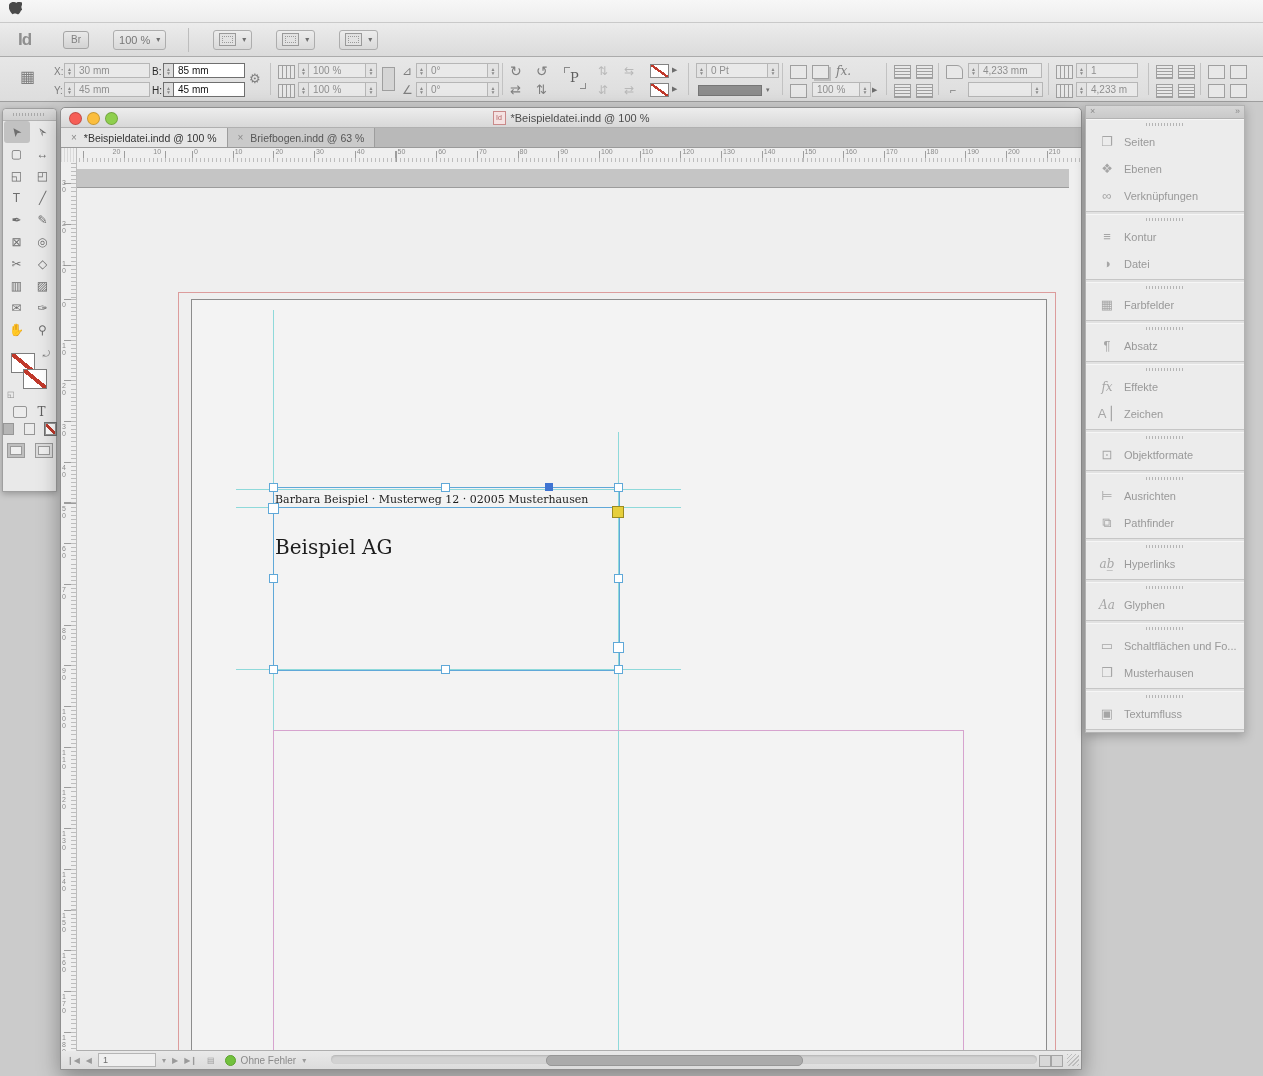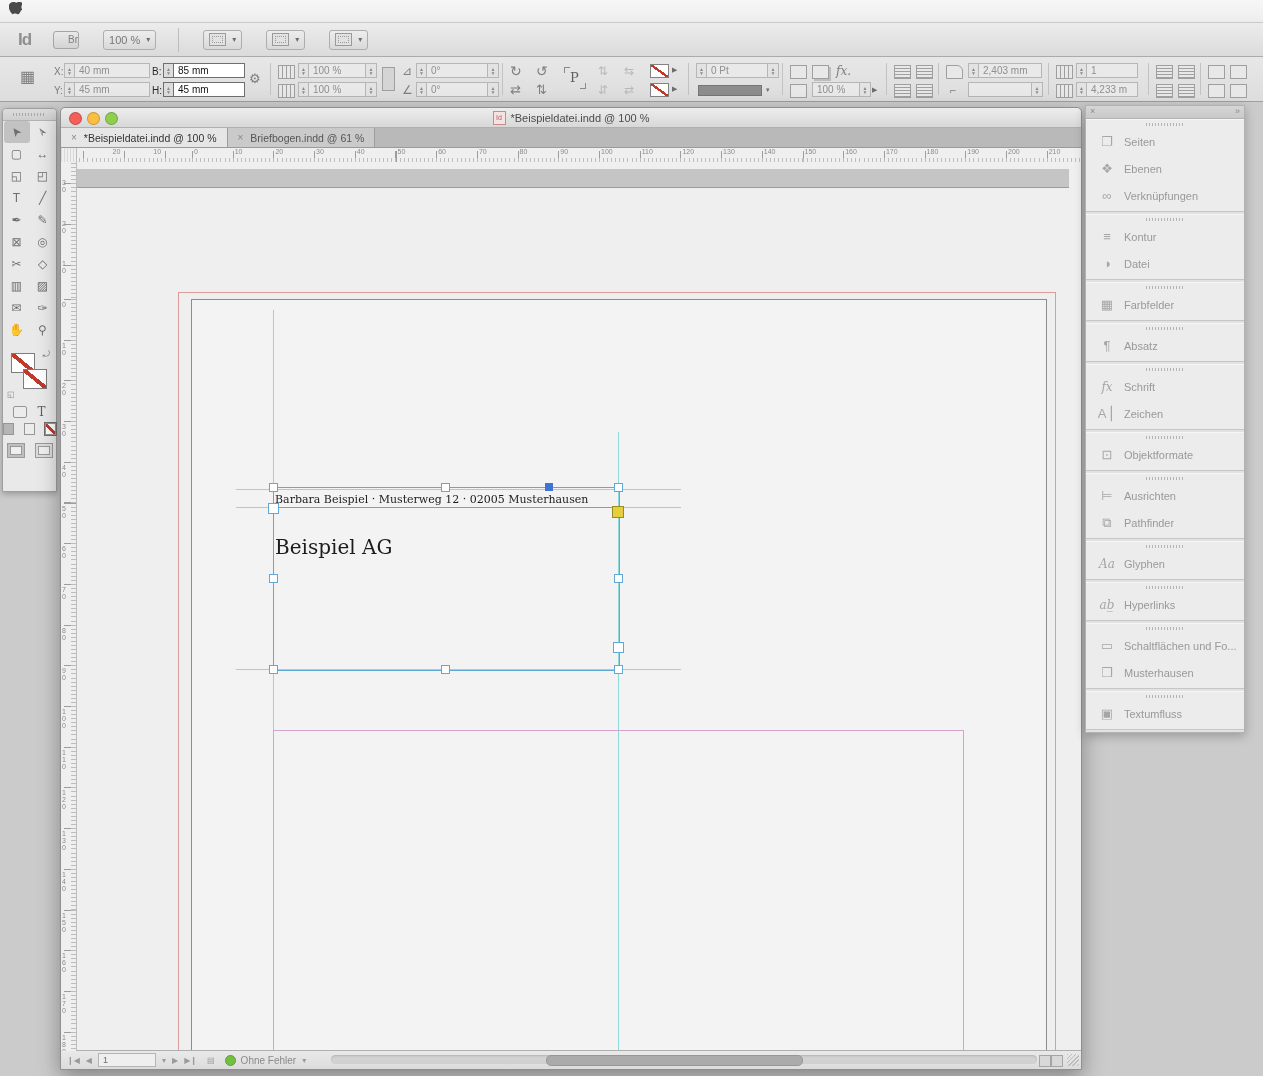--- a/index.html
+++ b/index.html
@@ -13,23 +13,23 @@
     display:flex;align-items:center;font-size:13px;color:#3c3c3c}
   #menubar .apple{width:30px;text-align:center}
   #menubar .mitem{padding:0 11px;line-height:22px}
   #menubar .mitem.appname{font-weight:bold;color:#1d1d1d}
 
   
   #appbar{position:absolute;left:0;top:23px;width:1263px;height:33px;
     background:linear-gradient(#ececec,#dbdbdb);border-bottom:1px solid #ababab;
     display:flex;align-items:center}
   #idlogo{font-size:17px;font-weight:bold;color:#8f8f8f;margin-left:18px;letter-spacing:-1px}
-  .minibtn{margin-left:22px;width:24px;height:16px;border:1px solid #a5a5a5;border-radius:3px;
+  .minibtn{margin-left:32px;width:24px;height:16px;border:1px solid #a5a5a5;border-radius:3px;
     background:linear-gradient(#e9e9e9,#d3d3d3);font-size:10px;color:#808080;
-    text-align:right;line-height:16px}
+    text-align:center;line-height:16px}
   .dd{margin-left:24px;height:18px;border:1px solid #adadad;border-radius:3px;
     background:linear-gradient(#ededed,#d9d9d9);display:flex;align-items:center;
     padding:0 5px;font-size:11px;color:#777}
   .dd .caret{font-size:8px;color:#6f6f6f;margin-left:6px}
   .ddicon{width:15px;height:11px;border:1px solid #9a9a9a;background:#e2e2e2;position:relative}
   .ddicon:after{content:"";position:absolute;inset:2px;border:1px dotted #9a9a9a}
   .vsep{width:1px;height:24px;background:#bdbdbd;margin-left:22px}
 
   
   #cpanel{position:absolute;left:0;top:57px;width:1263px;height:44px;
@@ -219,21 +219,21 @@
 
 <div id="cpanel">
   <span class="cpico" style="left:20px;top:14px;font-size:16px">▦</span>
 
   <span class="lbl" style="left:54px;top:9px">X:</span>
   <span class="fld" style="left:64px;top:6px">
     <span class="stp">
         <i>▲</i>
         <i>▼</i>
       </span>
-    <span class="fbox" style="width:70px">40 mm</span>
+    <span class="fbox" style="width:70px">30 mm</span>
   </span>
   <span class="lbl" style="left:54px;top:28px">Y:</span>
   <span class="fld" style="left:64px;top:25px">
     <span class="stp">
         <i>▲</i>
         <i>▼</i>
       </span>
     <span class="fbox" style="width:70px">45 mm</span>
   </span>
 
@@ -363,21 +363,21 @@
   <span class="cpbox lines" style="left:894px;top:27px"></span>
   <span class="cpbox lines" style="left:916px;top:27px"></span>
   <span class="cpsep" style="left:938px"></span>
 
   <span class="cpbox" style="left:946px;top:8px;border-radius:0 6px 0 0"></span>
   <span class="fld" style="left:968px;top:6px">
     <span class="stp">
         <i>▲</i>
         <i>▼</i>
       </span>
-    <span class="fbox" style="width:58px">2,403 mm</span>
+    <span class="fbox" style="width:58px">4,233 mm</span>
   </span>
   <span class="cpico" style="left:950px;top:27px;font-size:11px">⌐</span>
   <span class="fld" style="left:968px;top:25px">
     <span class="fbox" style="width:58px"></span>
     <span class="tail">
         <i>▲</i>
         <i>▼</i>
       </span>
   </span>
   <span class="cpsep" style="left:1048px"></span>
@@ -506,21 +506,21 @@
     <span id="docicon">Id</span>
     <span>*Beispieldatei.indd @ 100 %</span>
   </div>
   <div id="tabbar">
     <span class="tab active">
       <span class="x">×</span>
       <span>*Beispieldatei.indd @ 100 %</span>
     </span>
     <span class="tab">
       <span class="x">×</span>
-      <span>Briefbogen.indd @ 61 %</span>
+      <span>Briefbogen.indd @ 63 %</span>
     </span>
   </div>
   <div id="rulerrow">
     <div id="rcorner"></div>
     <div id="hruler">
         <span class="hlab" style="left: 35.6px;">20</span>
         <span class="hlab" style="left: 76.3px;">10</span>
         <span class="hlab" style="left: 117px;">0</span>
         <span class="hlab" style="left: 157.7px;">10</span>
         <span class="hlab" style="left: 198.4px;">20</span>
@@ -679,21 +679,21 @@
           <span class="dicon">¶</span>
           <span class="dlabel">Absatz</span>
         </div>
       </div>
       <div class="dgroup">
         <div class="dgrip">
           <i></i>
         </div>
         <div class="ditem">
           <span class="dicon txt">fx</span>
-          <span class="dlabel">Schrift</span>
+          <span class="dlabel">Effekte</span>
         </div>
         <div class="ditem">
           <span class="dicon">A⎪</span>
           <span class="dlabel">Zeichen</span>
         </div>
       </div>
       <div class="dgroup">
         <div class="dgrip">
           <i></i>
         </div>
@@ -713,38 +713,38 @@
         <div class="ditem">
           <span class="dicon">⧉</span>
           <span class="dlabel">Pathfinder</span>
         </div>
       </div>
       <div class="dgroup">
         <div class="dgrip">
           <i></i>
         </div>
         <div class="ditem">
+          <span class="dicon txt">ab̲</span>
+          <span class="dlabel">Hyperlinks</span>
+        </div>
+      </div>
+      <div class="dgroup">
+        <div class="dgrip">
+          <i></i>
+        </div>
+        <div class="ditem">
           <span class="dicon txt">Aa</span>
           <span class="dlabel">Glyphen</span>
         </div>
       </div>
       <div class="dgroup">
         <div class="dgrip">
           <i></i>
         </div>
         <div class="ditem">
-          <span class="dicon txt">ab̲</span>
-          <span class="dlabel">Hyperlinks</span>
-        </div>
-      </div>
-      <div class="dgroup">
-        <div class="dgrip">
-          <i></i>
-        </div>
-        <div class="ditem">
           <span class="dicon">▭</span>
           <span class="dlabel">Schaltflächen und Fo...</span>
         </div>
         <div class="ditem">
           <span class="dicon">❒</span>
           <span class="dlabel">Musterhausen</span>
         </div>
       </div>
       <div class="dgroup">
         <div class="dgrip">

